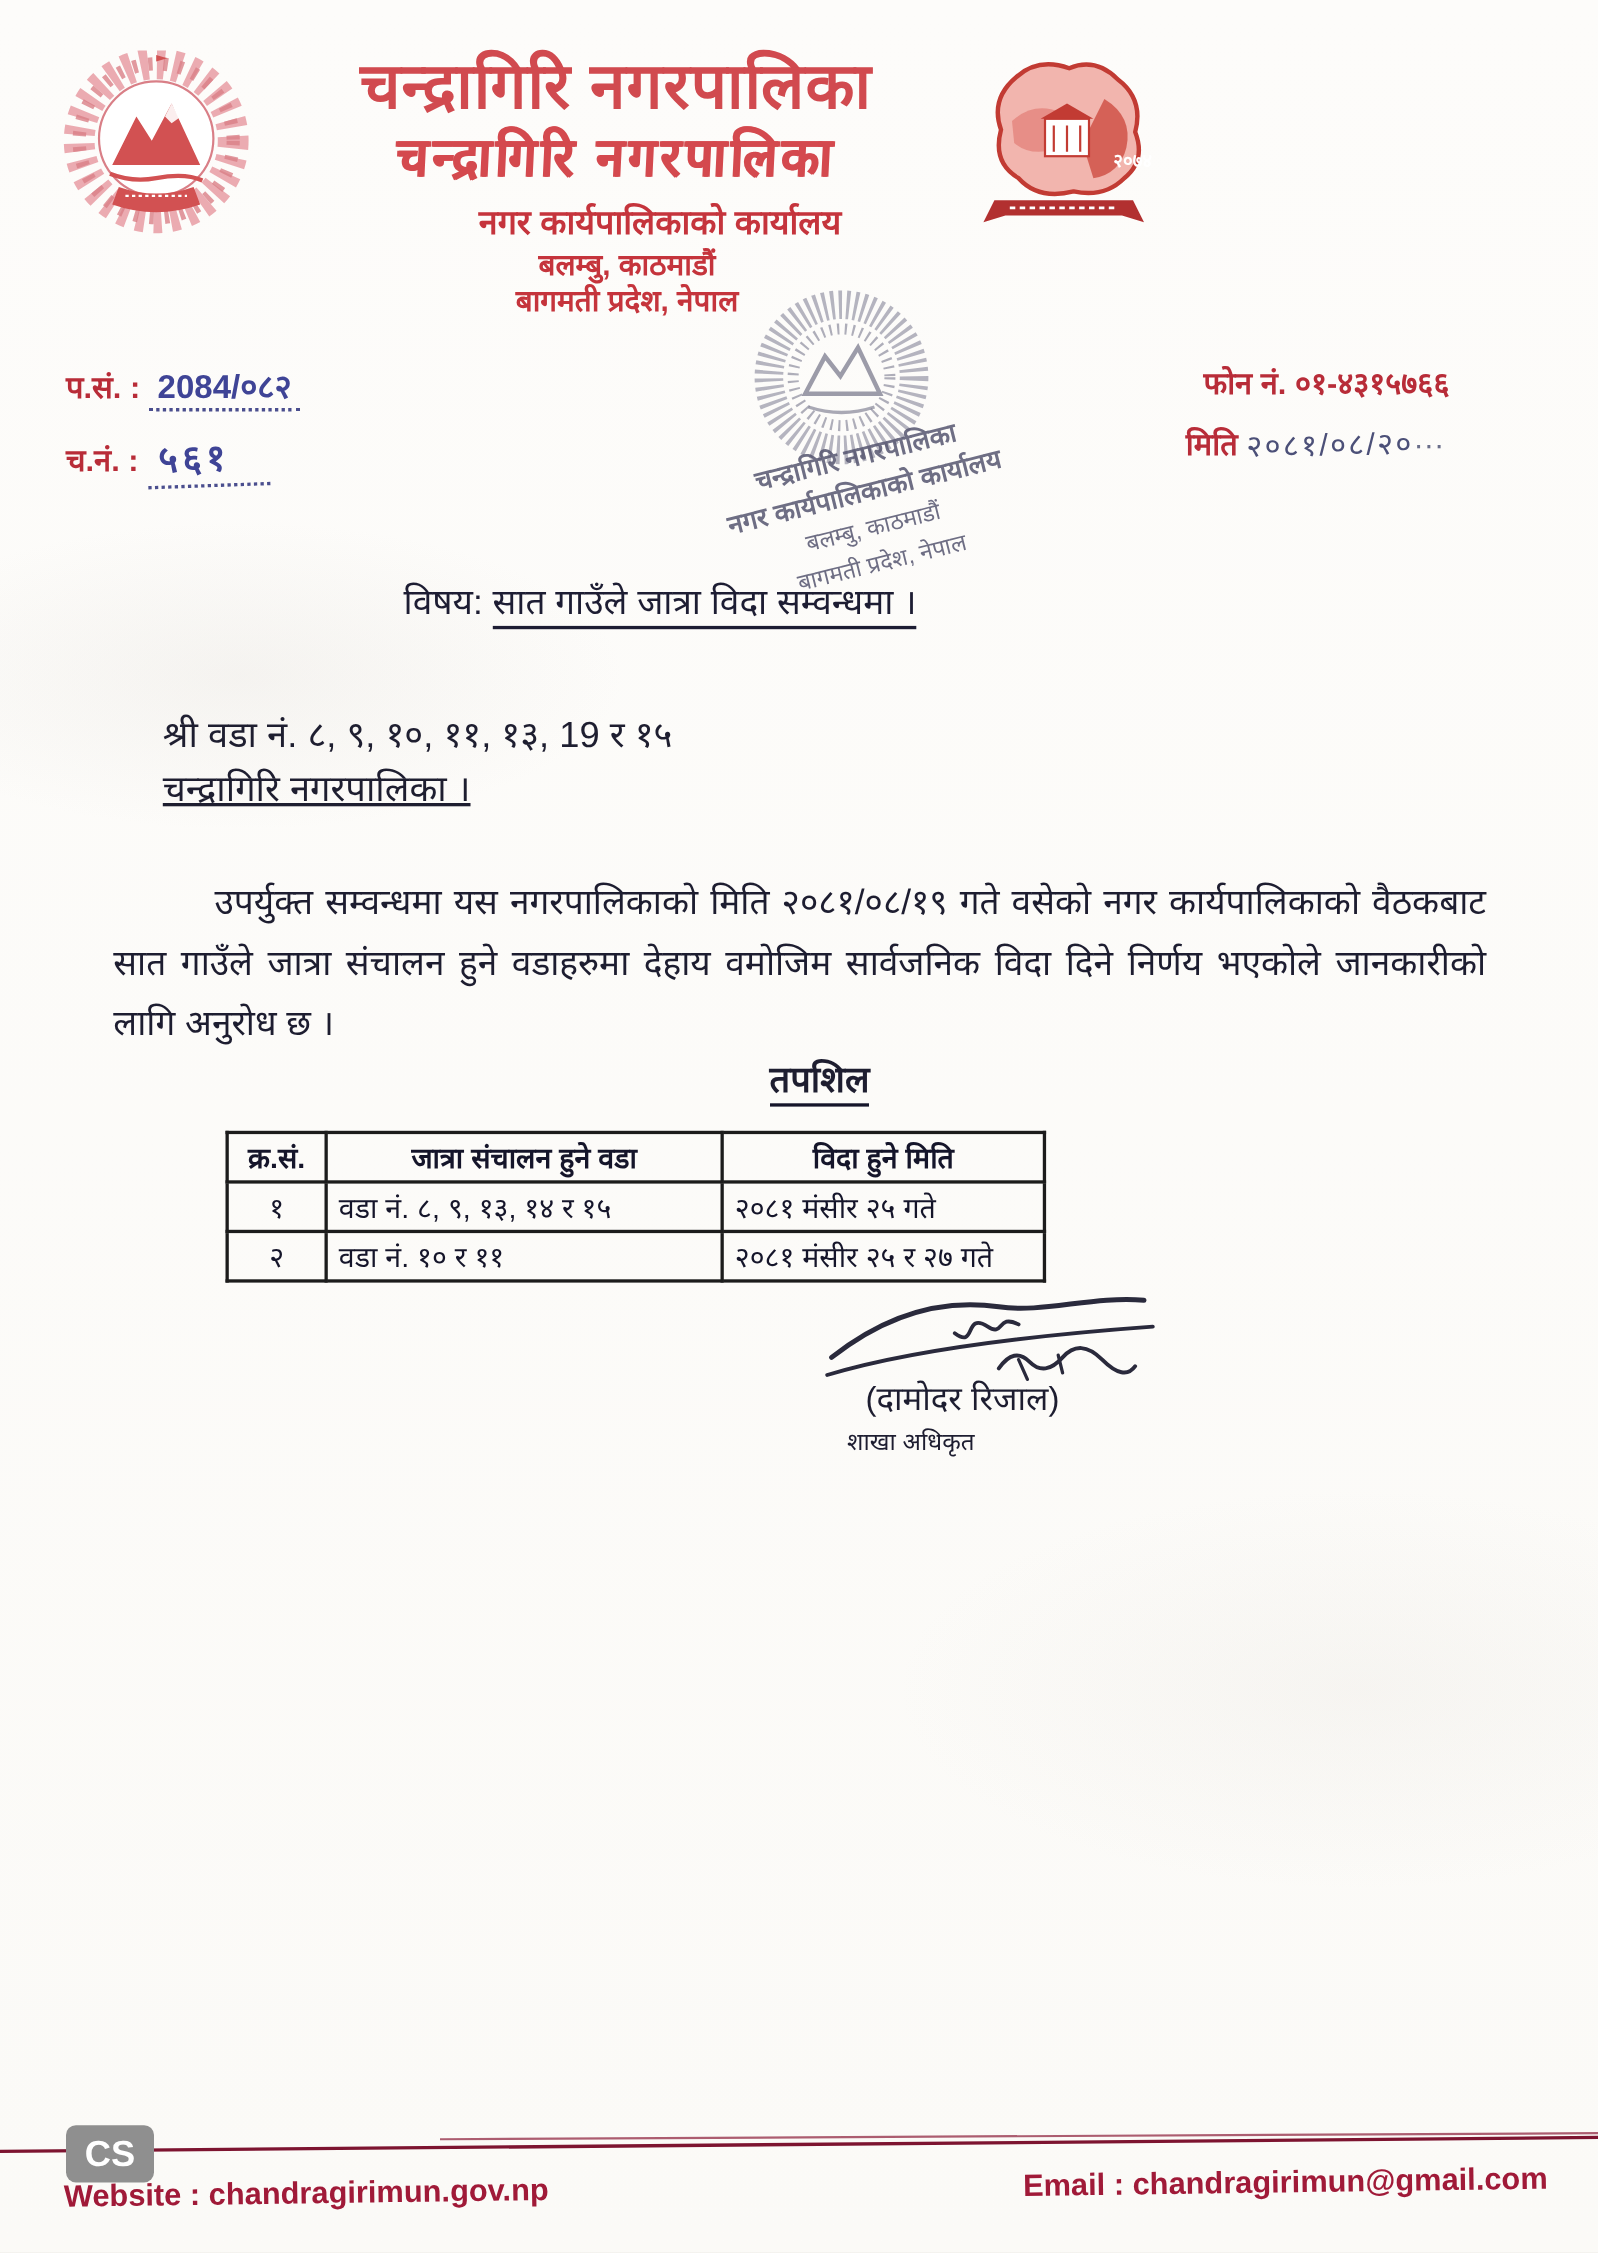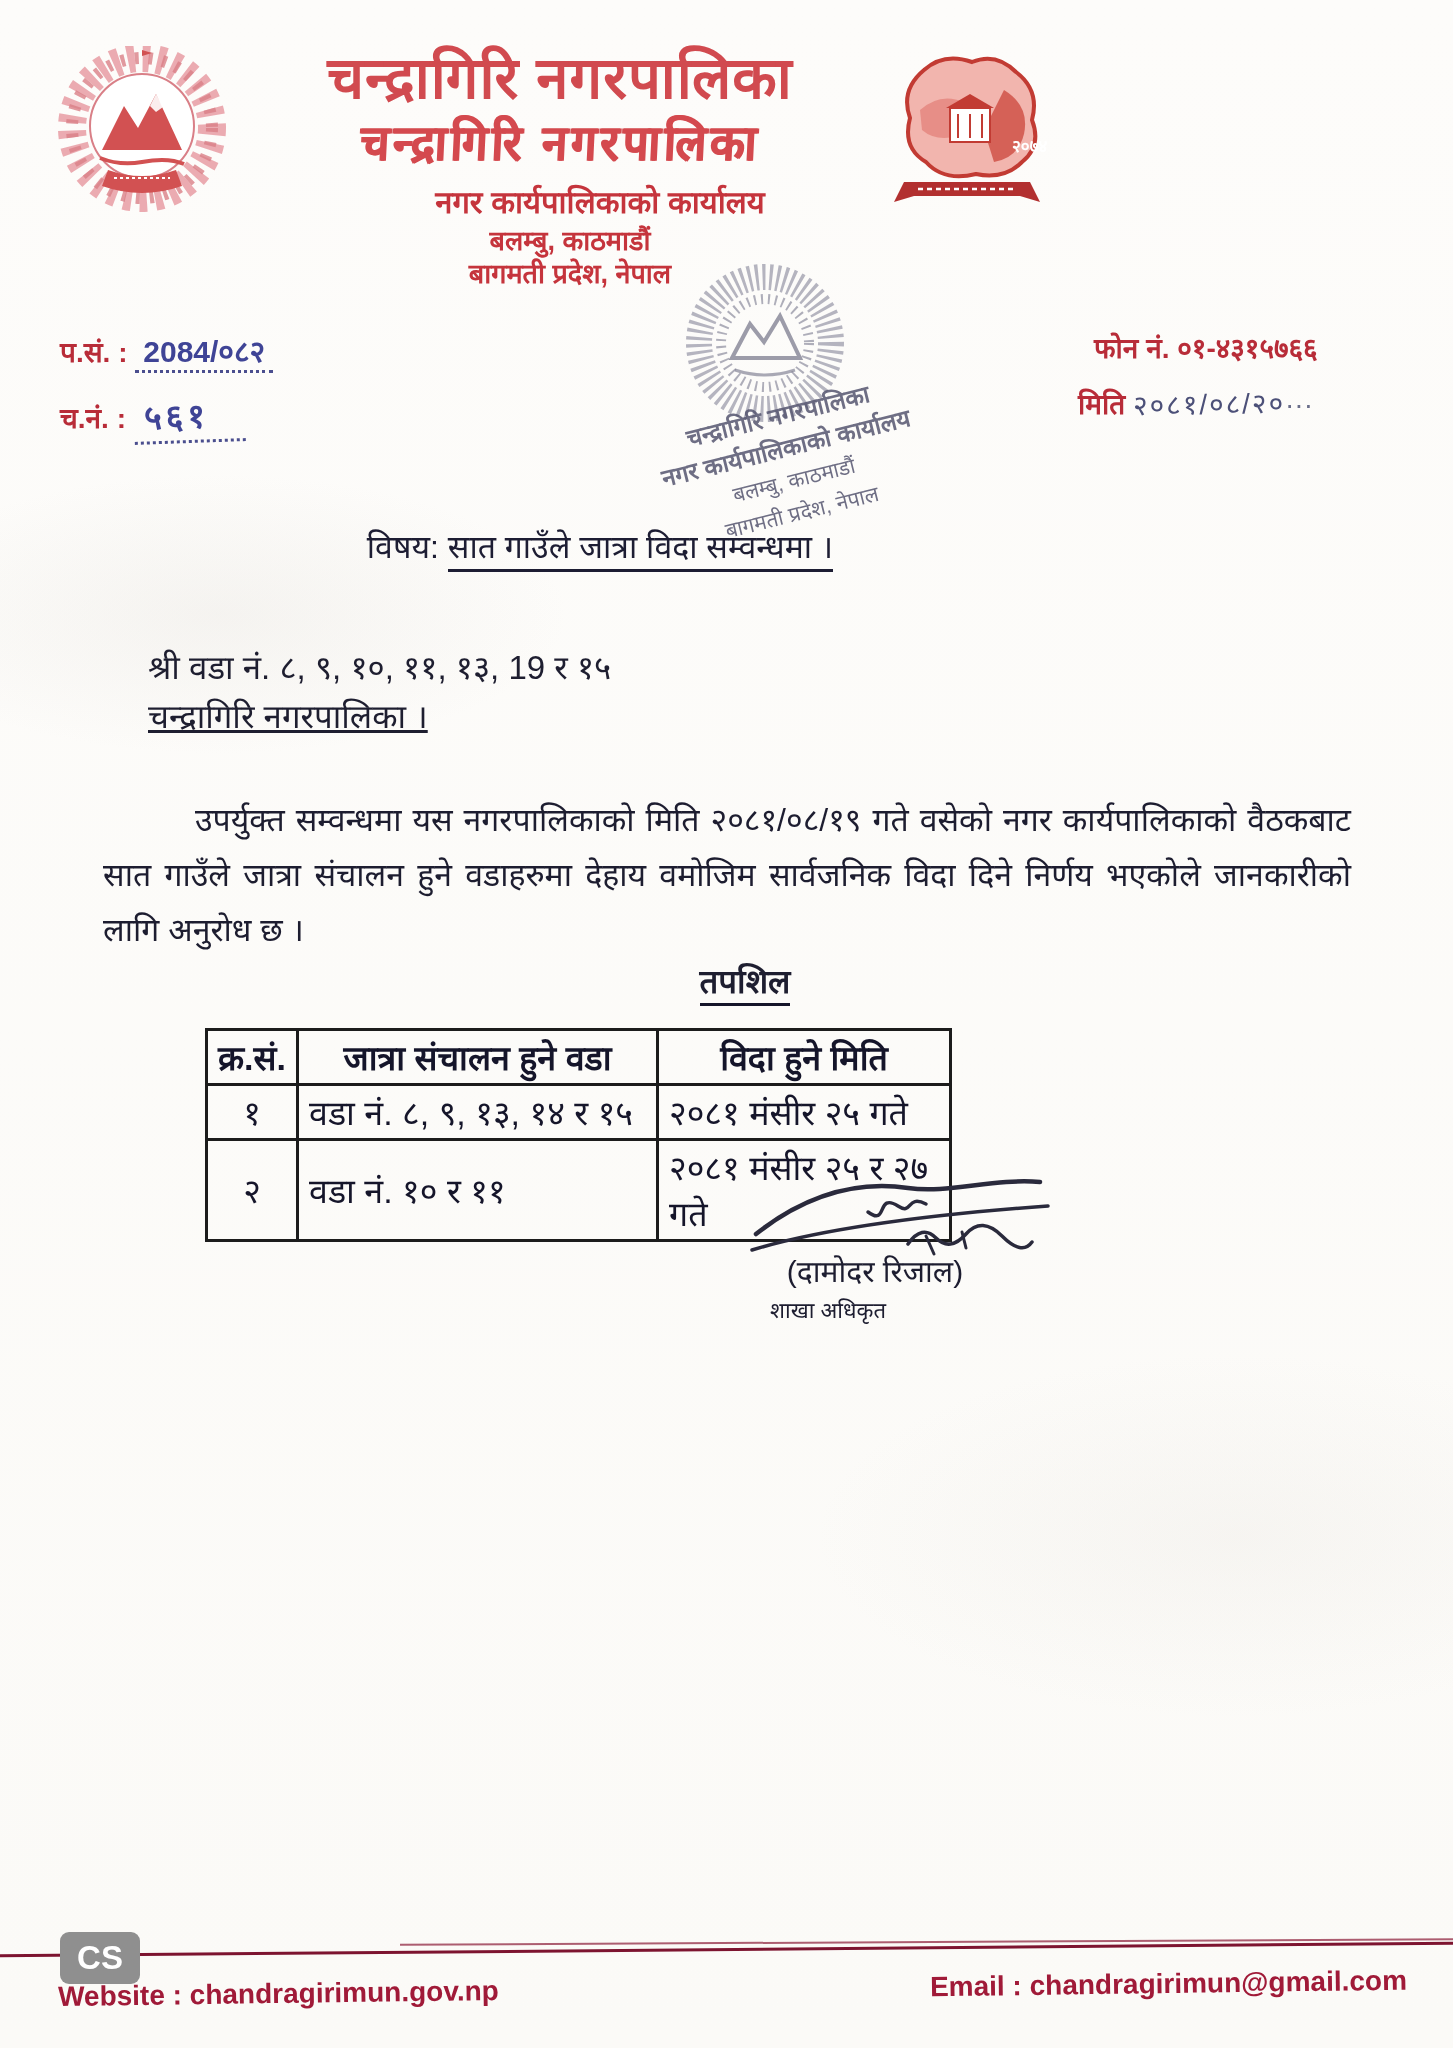--- a/index.html
+++ b/index.html
@@ -55,21 +55,21 @@
   .addr-to2 { left:148px; top:693px; font-size:33px; color:#1e1e30;text-decoration:underline; }
 
   
   .body-par { left:103px; top:793px; width:1248px; font-size:32px; line-height:55px;
     text-align:justify; text-indent:92px; color:#1d1d30; }
 
   
   .tap { left:345px; top:958px; width:800px; text-align:center; font-size:33px; font-weight:bold; }
   .tap span { border-bottom:3px solid #15152a; padding-bottom:3px; }
   table.detail { position:absolute; left:205px; top:1028px; border-collapse:collapse; }
-  table.detail th, table.detail td { border:3px solid #1c1c1c; font-size:34px; color:#15152a;
+  table.detail th, table.detail td { border:3px solid #1c1c1c; font-size:26px; color:#15152a;
     padding:3px 10px; height:40px;margin-left:39px; }
   table.detail th { font-weight:bold; text-align:center; }
   td.c0 { width:90px; text-align:center; }
   td.c1 { width:360px; text-align:left; padding-left:14px; }
   td.c2 { width:293px; text-align:left; padding-left:14px; }
   th.h0{ width:90px; } th.h1{ width:360px; } th.h2{ width:293px; }
 
   
   .sig-svg { left:748px; top:1172px; }
   .sig-name { left:770px; top:1250px; width:210px; text-align:center; font-size:30px; color:#1d1d30; }

